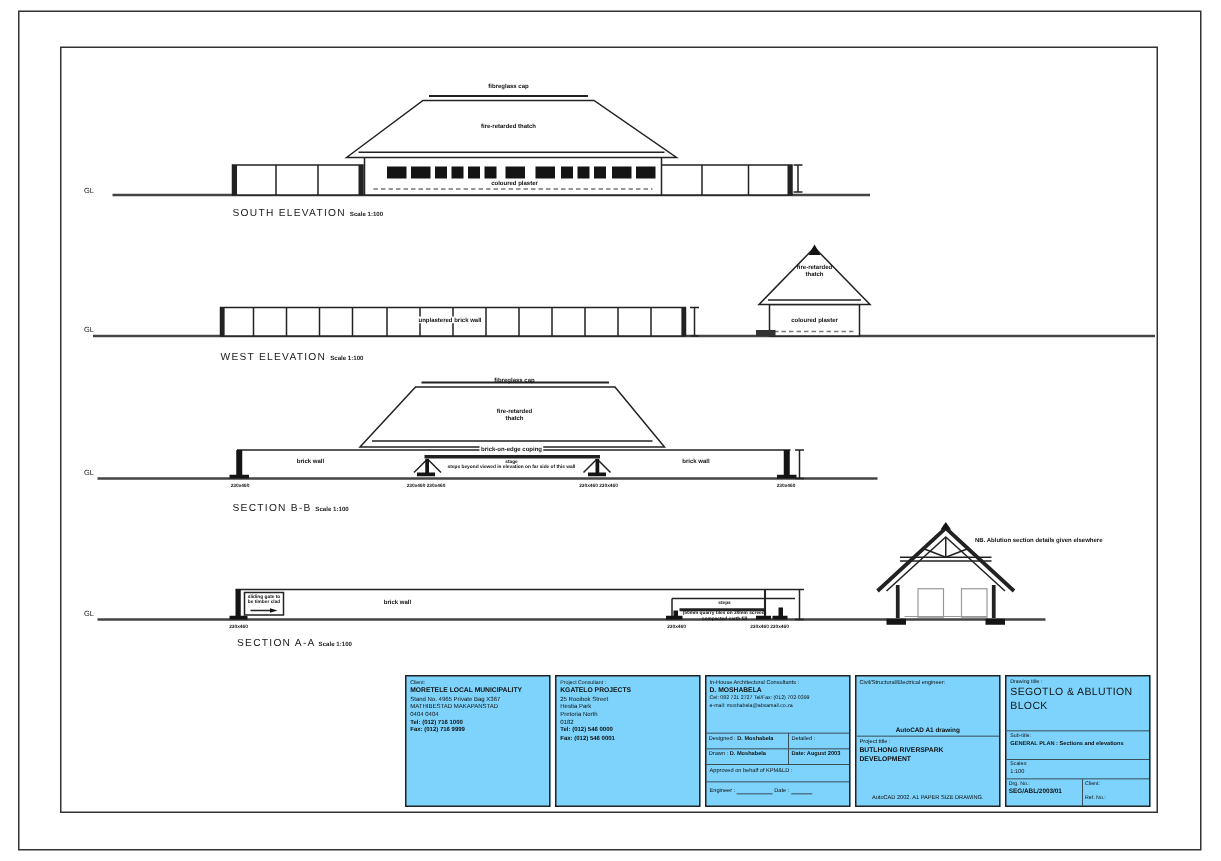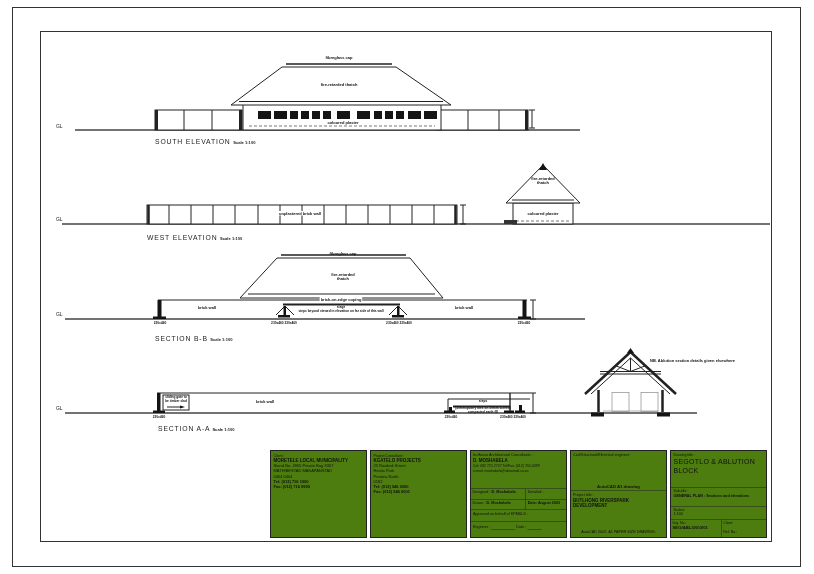--- a/index.html
+++ b/index.html
@@ -14,21 +14,21 @@
   .lbl.bg{background:#fff;padding:0 2px;}
   .lbl.xs{transform:translateX(-50%) scale(.4);line-height:1.1;}
   .lbl.leftal{transform:scale(.5);transform-origin:0 0;text-align:left;}
   .lbl span{display:block;}
   .gl{position:absolute;font-size:8px;color:#222;transform:scale(.62);transform-origin:0 0;}
   .caption{position:absolute;font-size:8px;letter-spacing:1px;color:#1a1a1a;white-space:nowrap;
            transform:scale(.85);transform-origin:0 0;}
   .caption .scale-note{display:inline-block;font-size:8px;letter-spacing:0;font-weight:bold;
            transform:scale(.6);transform-origin:0 70%;}
   
-  .tb{position:absolute;top:450px;height:86px;border:1px solid #222;background:#4d7c0f;overflow:hidden;}
+  .tb{position:absolute;top:450px;height:86px;border:1px solid #222;background:#7dd3fc;overflow:hidden;}
   .z{width:190px;height:172px;transform:scale(.5);transform-origin:0 0;font-size:8px;line-height:1.3;color:#111;}
   .pad{padding:4px 5px;}
   .name{font-size:9px;font-weight:bold;}
   .b{font-weight:bold;}
   .h7{font-size:7px;}
   .h75{font-size:7.5px;}
   .row{display:flex;border-bottom:1px solid #222;}
   .cell{padding:1px 3px;}
   .cr{border-right:1px solid #222;}
   .ul{display:inline-block;border-bottom:1px solid #222;width:48px;height:9px;vertical-align:bottom;}

